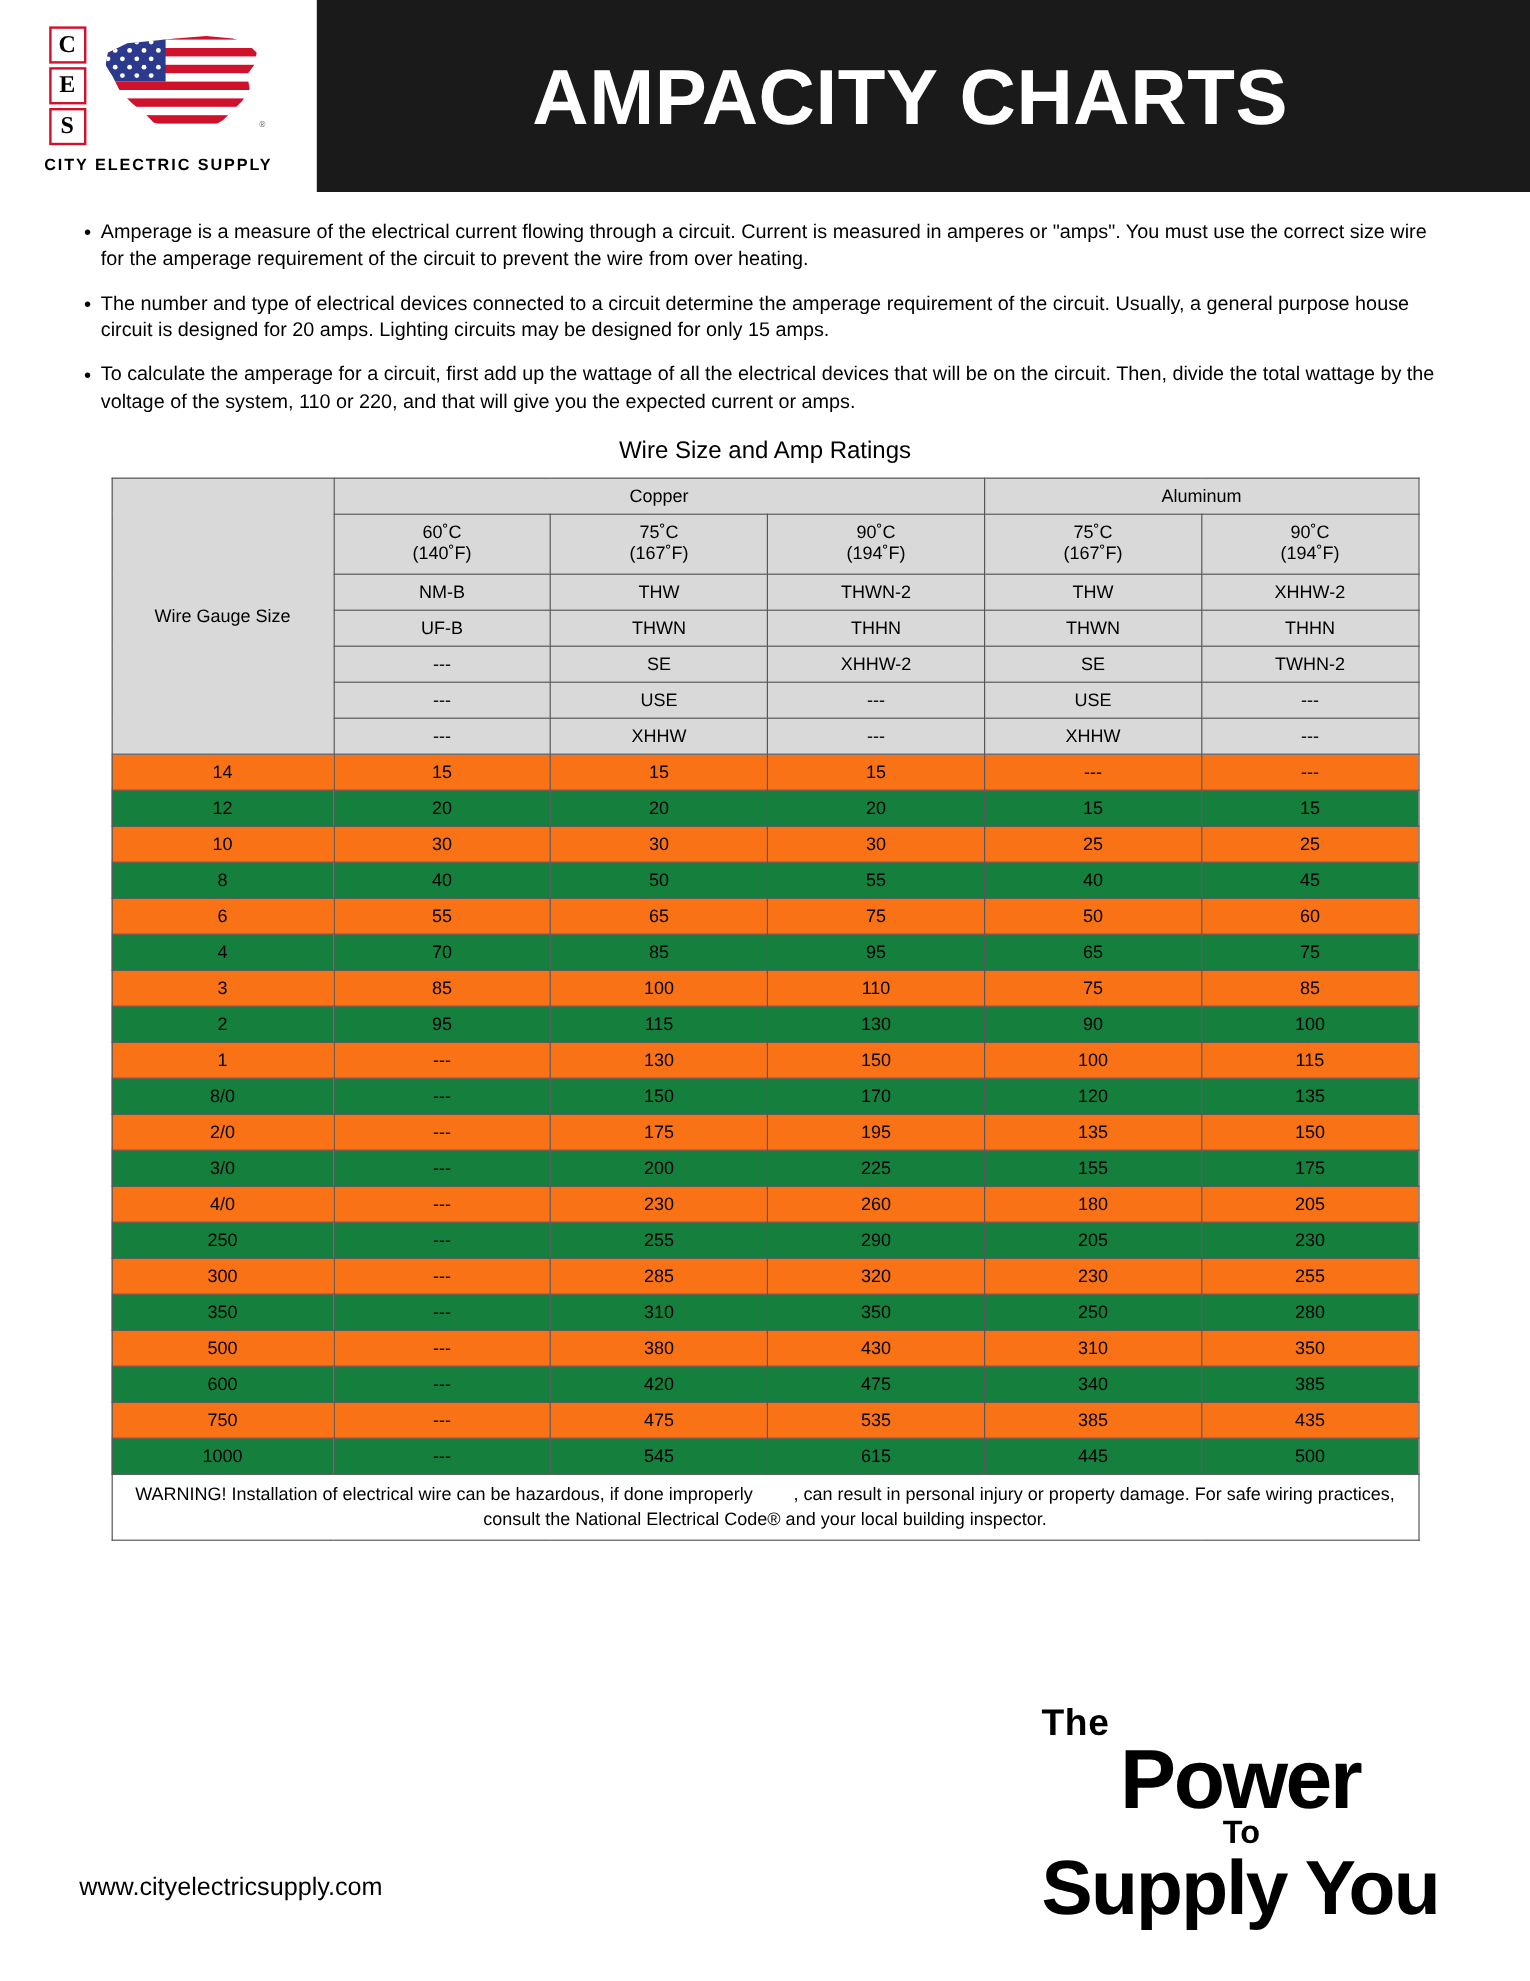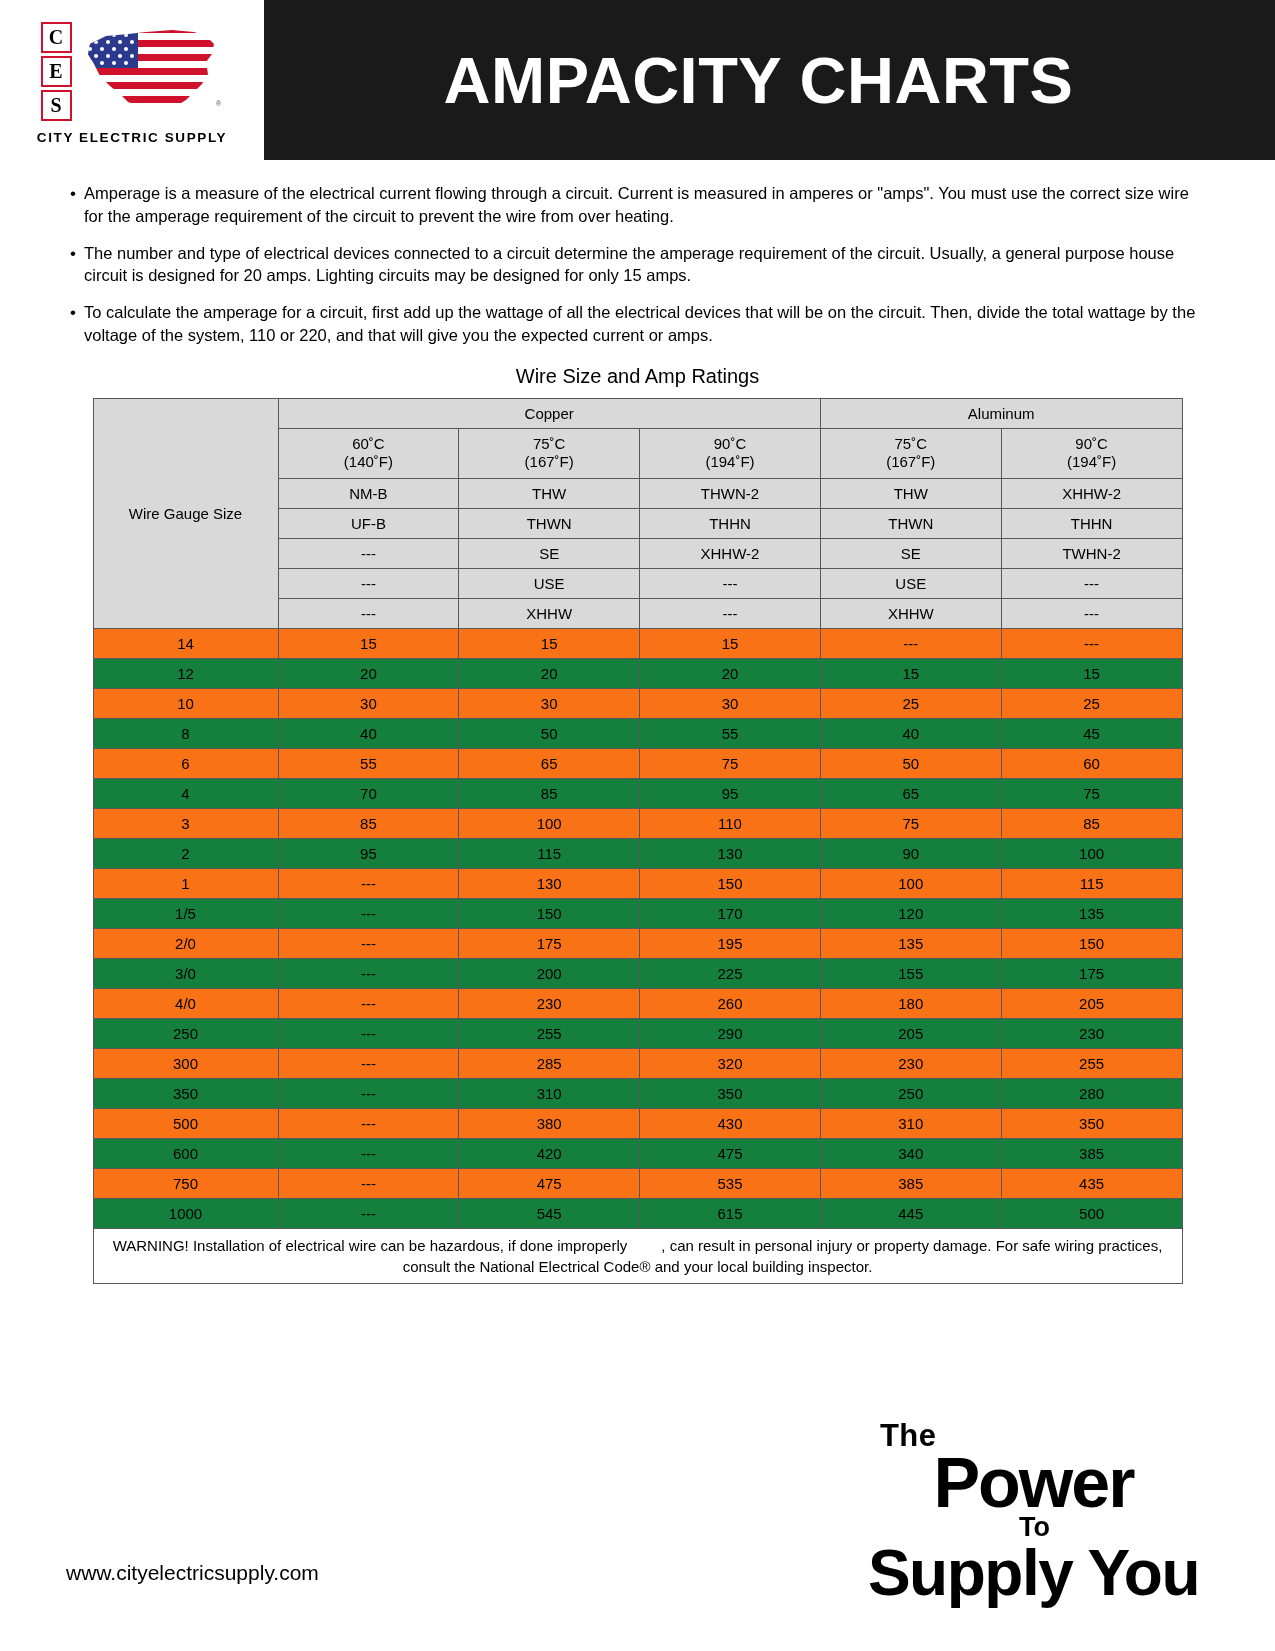--- a/index.html
+++ b/index.html
@@ -166,21 +166,21 @@
     right: 76px;
     bottom: 48px;
     text-align: left;
     line-height: 0.92;
     font-family: "Liberation Sans", sans-serif;
     font-weight: bold;
   }
   .pl-the {
     font-size: 31px;
     letter-spacing: 0.5px;
-    margin-left: 12px;
+    margin-left: 0;
   }
   .pl-power-row {
     display: flex;
     align-items: center;
     flex-direction: column;
   }
   .pl-power {
     font-size: 70px;
     letter-spacing: -2px;
   }
@@ -416,21 +416,21 @@
       </tr>
       <tr class="row-white">
         <td class="first-col">1</td>
         <td>---</td>
         <td>130</td>
         <td>150</td>
         <td>100</td>
         <td>115</td>
       </tr>
       <tr class="row-gray">
-        <td class="first-col">1/5</td>
+        <td class="first-col">8/0</td>
         <td>---</td>
         <td>150</td>
         <td>170</td>
         <td>120</td>
         <td>135</td>
       </tr>
       <tr class="row-white">
         <td class="first-col">2/0</td>
         <td>---</td>
         <td>175</td>

